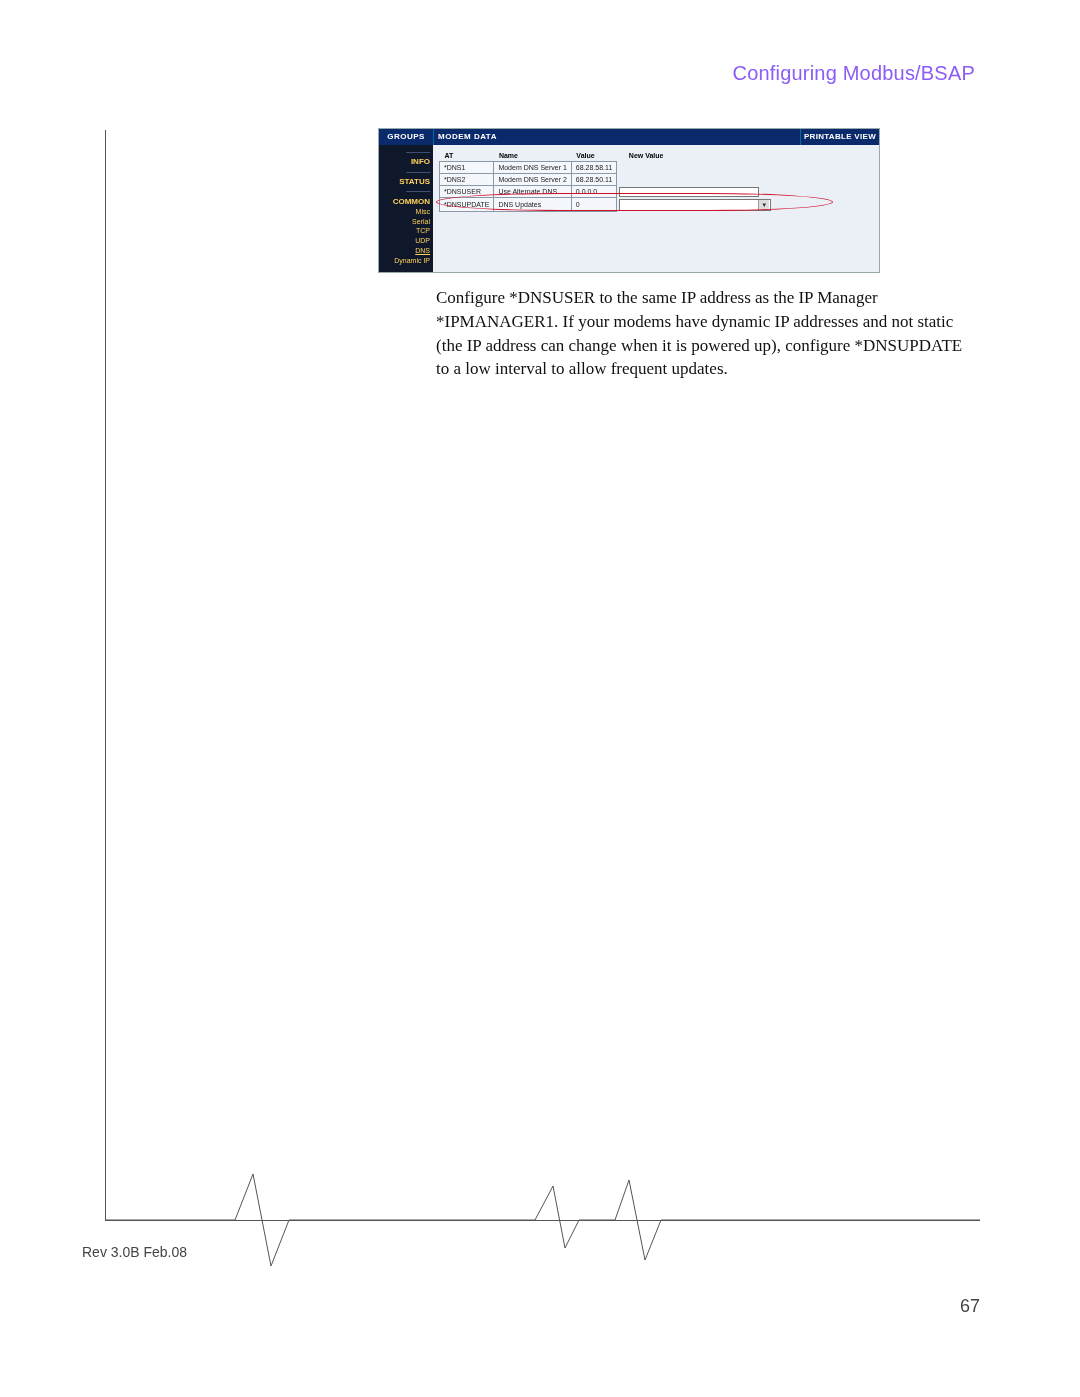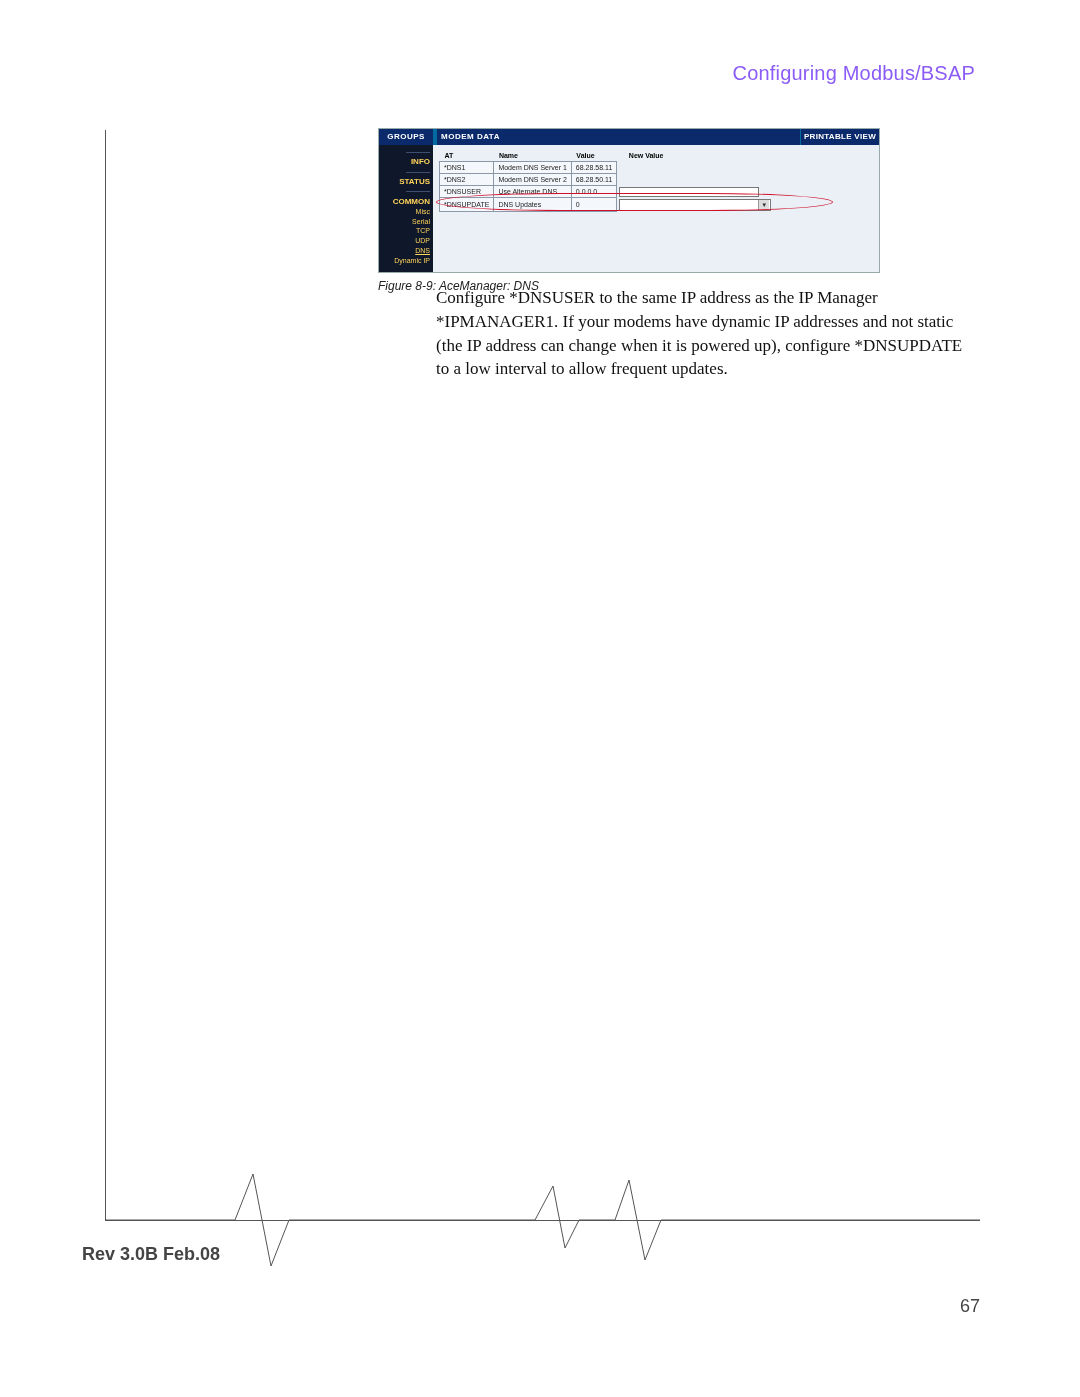--- a/index.html
+++ b/index.html
@@ -39,23 +39,22 @@
     left: 105px;
     width: 875px;
     height: 1px;
     background: #555;
     z-index: 1;
   }
   .footer-rev {
     position: absolute;
     left: 82px;
     top: 1244px;
-    font-size: 18px;
+    font-size: 14px;
     color: #444;
-    font-weight: bold;
   }
   .footer-page {
     position: absolute;
     right: 100px;
     top: 1296px;
     font-size: 18px;
     color: #444;
   }
   
   .heartbeat {
@@ -85,21 +84,21 @@
     height: 16px;
     background: #0b2a6b;
     color: #fff;
     font-size: 8px;
     font-weight: bold;
   }
   .titlebar .groups {
     width: 54px;
     text-align: center;
     line-height: 16px;
-    border-right: 4px solid #0369a1;
+    border-right: 1px solid #0369a1;
     letter-spacing: 0.5px;
   }
   .titlebar .modem {
     flex: 1;
     line-height: 16px;
     padding-left: 4px;
     letter-spacing: 0.5px;
   }
   .titlebar .printable {
     width: 78px;
@@ -284,21 +283,20 @@
                 <div class="select-box"></div>
               </td>
             </tr>
           </tbody>
             </table>
         </div>
       </div>
 
       <div class="highlight-ring" style="left:57px; top:64px; width:395px; height:16px;"></div>
     </div>
-    <div class="figure-caption">Figure 8-9:  AceManager: DNS</div>
   </div>
 
   <div class="body-text">Configure *DNSUSER to the same IP address as the IP Manager *IPMANAGER1.   If your modems have dynamic IP addresses and not static (the IP address can change when it is powered up), configure *DNSUPDATE to a low interval to allow frequent updates.</div>
 
   <svg class="heartbeat" viewBox="0 0 875 110" preserveAspectRatio="none">
     <path d="M0 54 L130 54 L148 8 L166 100 L184 54 L430 54 L448 20 L460 82 L474 54 L510 54 L524 14 L540 94 L556 54 L875 54" fill="none" stroke="#555" stroke-width="1"></path>
   </svg>
 
   <div class="footer-rev">Rev 3.0B  Feb.08</div>
   <div class="footer-page">67</div>

